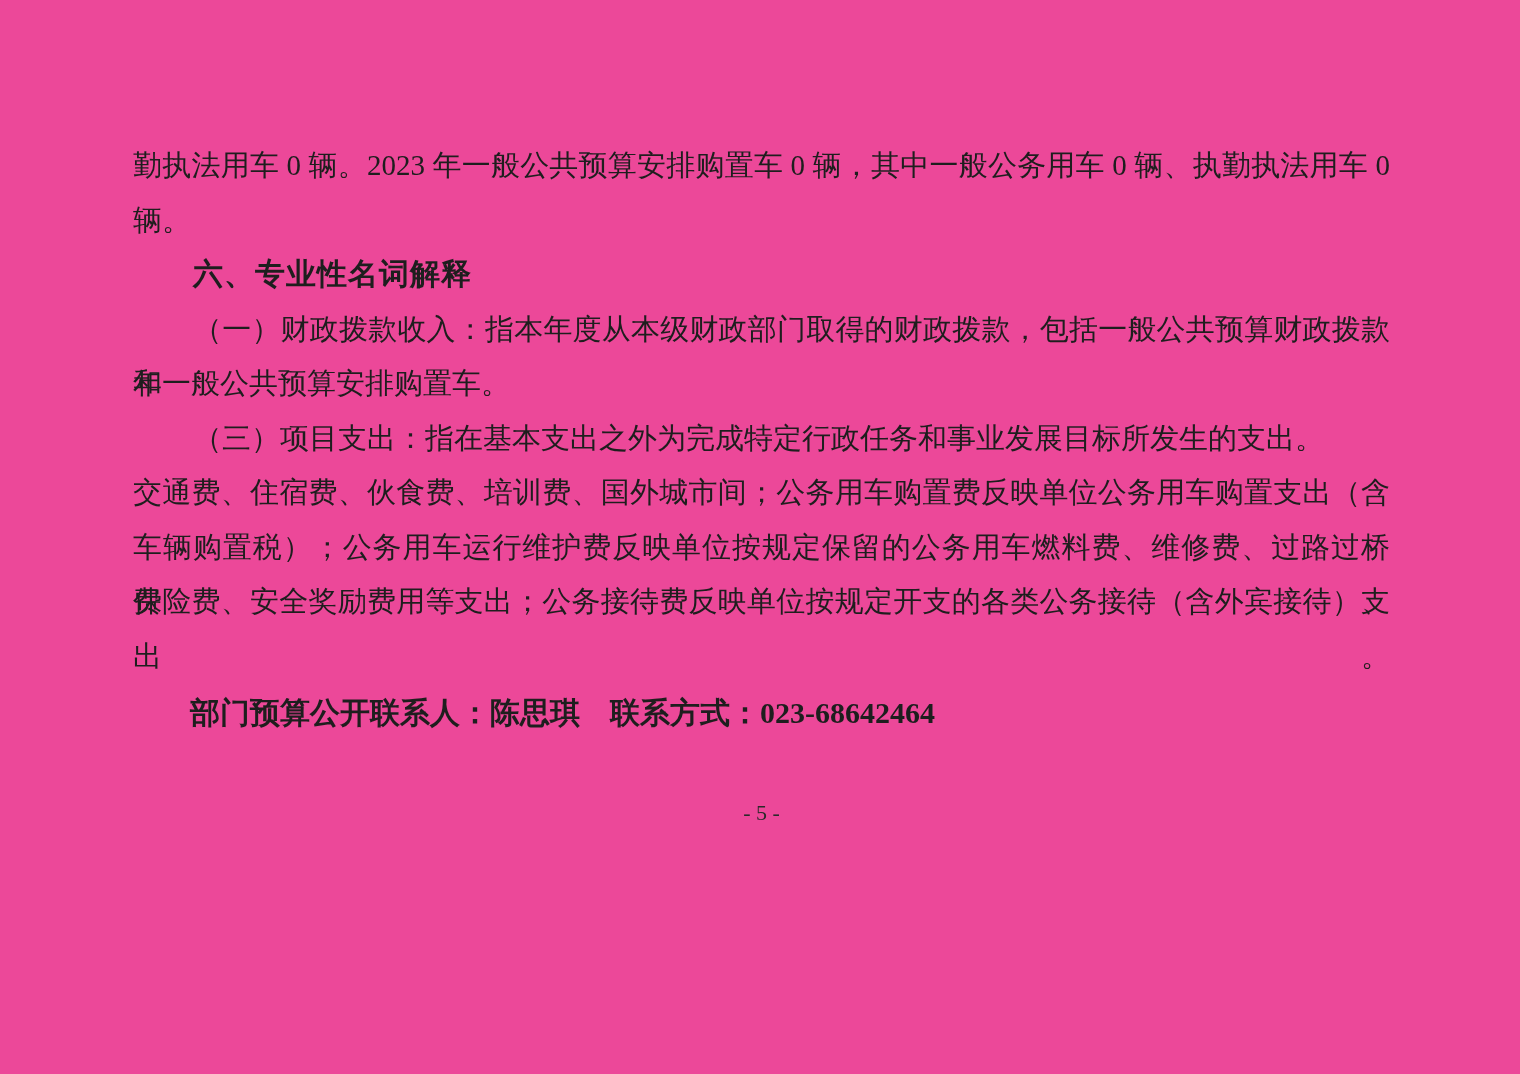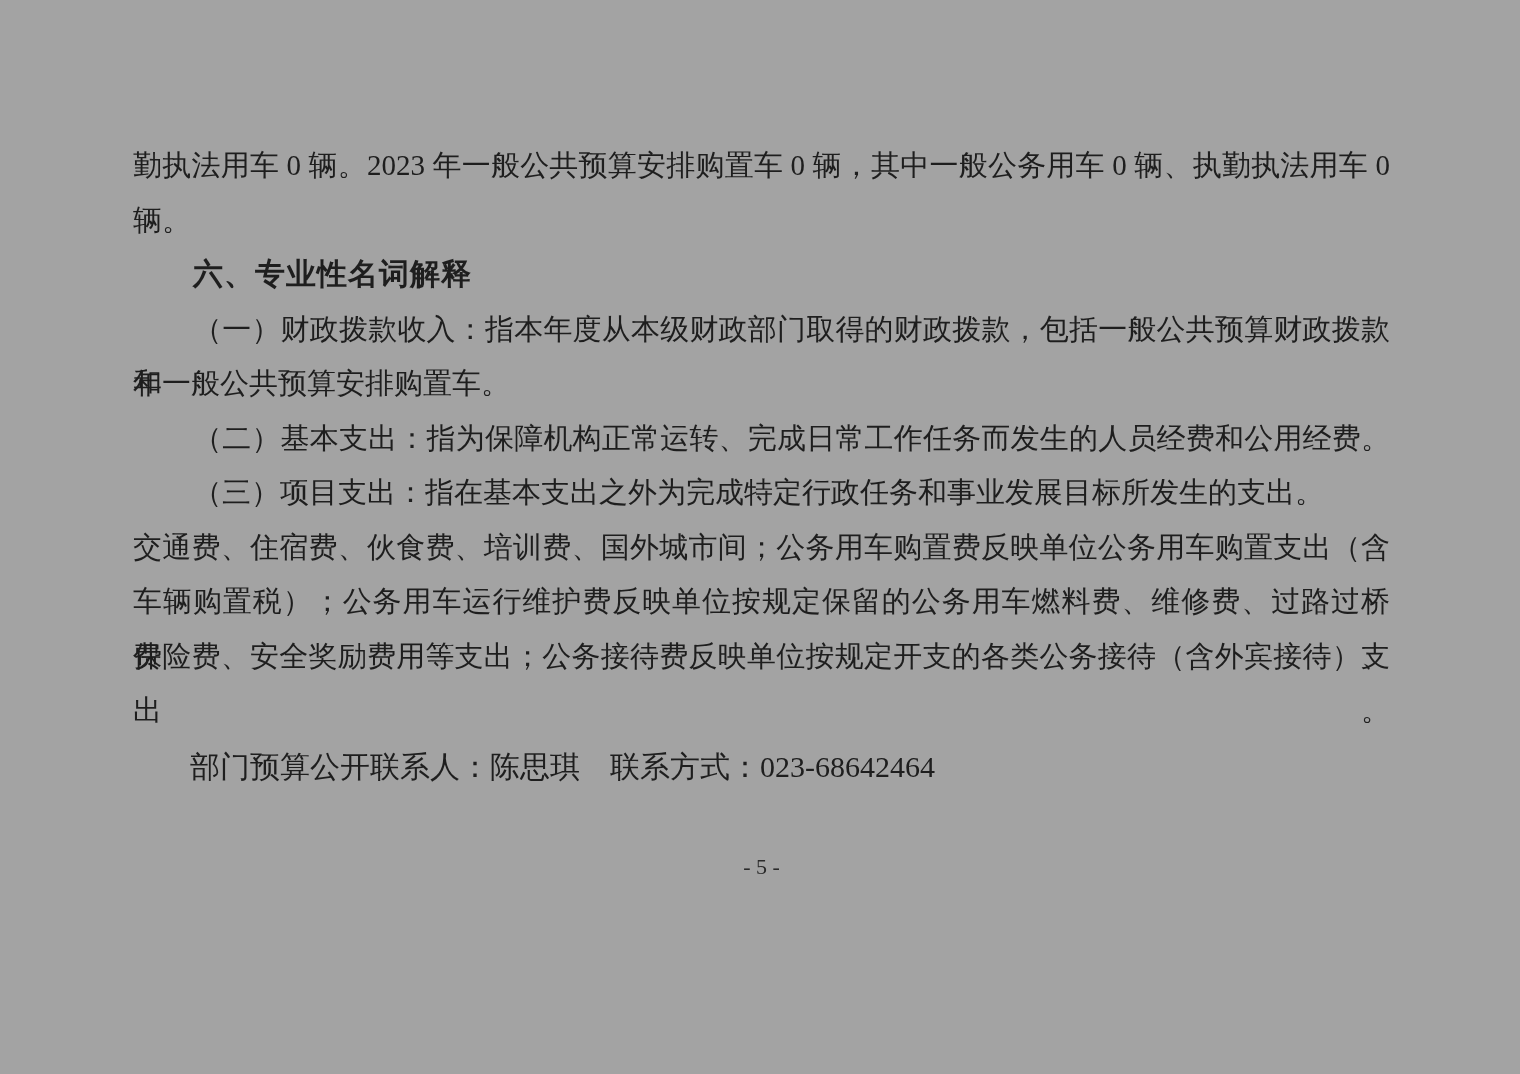--- a/index.html
+++ b/index.html
@@ -4,21 +4,21 @@
 <style>
   html, body {
     margin: 0;
     padding: 0;
     background: #ffffff;
   }
   .page {
     position: relative;
     width: 1520px;
     height: 1074px;
-    background: #a3a3a3;
+    background: #ec4899;
     color: #1e1e1e;
     overflow: hidden;
   }
   .content {
     position: absolute;
     left: 133px;
     top: 138px;
     width: 1257px;
   }
   .line {
@@ -39,21 +39,21 @@
   }
   .line.heading {
     font-family: Liberation Serif, serif;
     font-weight: 700;
     font-size: 30px;
     letter-spacing: 1px;
   }
   .contact {
     margin-top: 56px;
     font-family: "Liberation Serif", "DejaVu Serif", serif;
-    font-weight: 400;
+    font-weight: 700;
     font-size: 30px;
     line-height: 55px;
     text-indent: 57px;
   }
   .footer {
     margin-top: 58px;
     font-family: "Liberation Serif", "DejaVu Serif", serif;
     font-size: 22px;
     line-height: 30px;
     text-align: center;
@@ -64,21 +64,20 @@
 <body>
 
 <div class="page">
   <div class="content">
 
     <div class="line full">勤执法用车 0 辆。2023 年一般公共预算安排购置车 0 辆，其中一般公务用车 0 辆、执勤执法用车 0</div>
     <div class="line">辆。</div>
     <div class="line heading indent">六、专业性名词解释</div>
     <div class="line indent full">（一）财政拨款收入：指本年度从本级财政部门取得的财政拨款，包括一般公共预算财政拨款和</div>
     <div class="line">年一般公共预算安排购置车。</div>
-    <div class="line indent full">（二）基本支出：指为保障机构正常运转、完成日常工作任务而发生的人员经费和公用经费。</div>
     <div class="line indent">（三）项目支出：指在基本支出之外为完成特定行政任务和事业发展目标所发生的支出。</div>
     <div class="line full">交通费、住宿费、伙食费、培训费、国外城市间；公务用车购置费反映单位公务用车购置支出（含</div>
     <div class="line full">车辆购置税）；公务用车运行维护费反映单位按规定保留的公务用车燃料费、维修费、过路过桥费、</div>
     <div class="line full">保险费、安全奖励费用等支出；公务接待费反映单位按规定开支的各类公务接待（含外宾接待）支出。</div>
 
     <div class="contact">部门预算公开联系人：陈思琪　联系方式：023-68642464</div>
 
     <div class="footer">- 5 -</div>
 
   </div>

